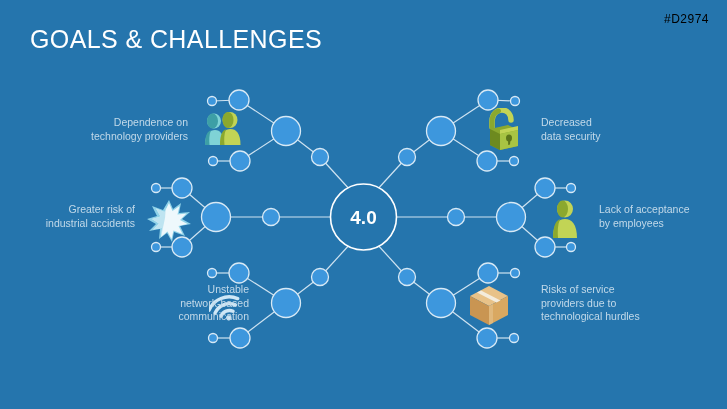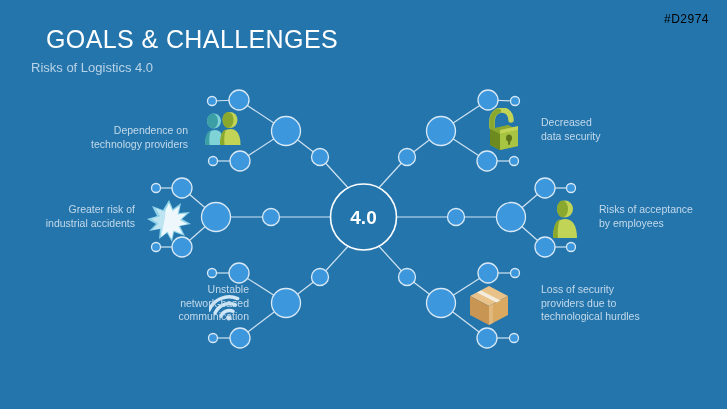--- a/index.html
+++ b/index.html
@@ -19,21 +19,20 @@
   
   #title {
     position: absolute;
     left: 30px;
     top: 25px;
     font-size: 25px;
     letter-spacing: 0.4px;
     color: #ffffff;
     font-weight: 400;
     white-space: nowrap;
-    margin-left: 16px;
   }
   #subtitle {
     position: absolute;
     left: 31px;
     top: 60px;
     font-size: 13px;
     color: #b9d3e6;
     font-weight: 400;
     white-space: nowrap;
   }
@@ -57,21 +56,21 @@
   .lbl {
     position: absolute;
     font-size: 10.5px;
     line-height: 13.5px;
     color: #c2d9e9;
     white-space: pre-line;
   }
   .lbl.r { text-align: right; }
   .lbl.l { text-align: left; }
 
-  #lbl-dependence      { right: 539px; top: 116px; width: 170px; margin-top: 8px; }
+  #lbl-dependence      { right: 539px; top: 116px; width: 170px; }
   #lbl-greater-risk    { right: 592px; top: 203px; width: 170px; }
   #lbl-unstable        { right: 478px; top: 283px; width: 150px; }
   #lbl-decreased       { left: 541px;  top: 116px; width: 175px; }
   #lbl-lack            { left: 599px;  top: 203px; width: 128px; }
   #lbl-loss            { left: 541px;  top: 283px; width: 186px; }
 
   
   .icon-wrap { position: absolute; }
   #icon-people   { left: 201px; top: 109px; width: 46px; height: 46px; }
   #icon-lock     { left: 486px; top: 108px; width: 36px; height: 44px; }
@@ -79,21 +78,20 @@
   #icon-person   { left: 547px; top: 198px; width: 34px; height: 44px; }
   #icon-wifi     { left: 209px; top: 288px; width: 38px; height: 38px; }
   #icon-box      { left: 466px; top: 282px; width: 46px; height: 46px; }
 </style>
 </head>
 <body>
 
 <div id="slide">
 
   <div id="title">GOALS &amp; CHALLENGES</div>
-  <div id="subtitle">Risks of Logistics 4.0</div>
   <div id="watermark">#D2974</div>
 
   <svg id="net" viewBox="0 0 727 409">
     <g stroke="#cfe3f1" stroke-width="1.2" fill="none">
 
       <line x1="351" y1="191" x2="320" y2="157"></line>
       <line x1="320" y1="157" x2="286" y2="131"></line>
       <line x1="286" y1="131" x2="239" y2="100"></line>
       <line x1="239" y1="100" x2="212" y2="101"></line>
       <line x1="286" y1="131" x2="240" y2="161"></line>
@@ -255,19 +253,19 @@
 
   <div class="lbl r" id="lbl-dependence">Dependence on
 technology providers</div>
   <div class="lbl r" id="lbl-greater-risk">Greater risk of
 industrial accidents</div>
   <div class="lbl l" id="lbl-decreased">Decreased
 data security</div>
   <div class="lbl r" id="lbl-unstable">Unstable
 network-based
 communication</div>
-  <div class="lbl l" id="lbl-lack">Risks of acceptance
+  <div class="lbl l" id="lbl-lack">Lack of acceptance
 by employees</div>
-  <div class="lbl l" id="lbl-loss">Loss of security
+  <div class="lbl l" id="lbl-loss">Risks of service
 providers due to
 technological hurdles</div>
 
 </div>
 
 </body></html>

